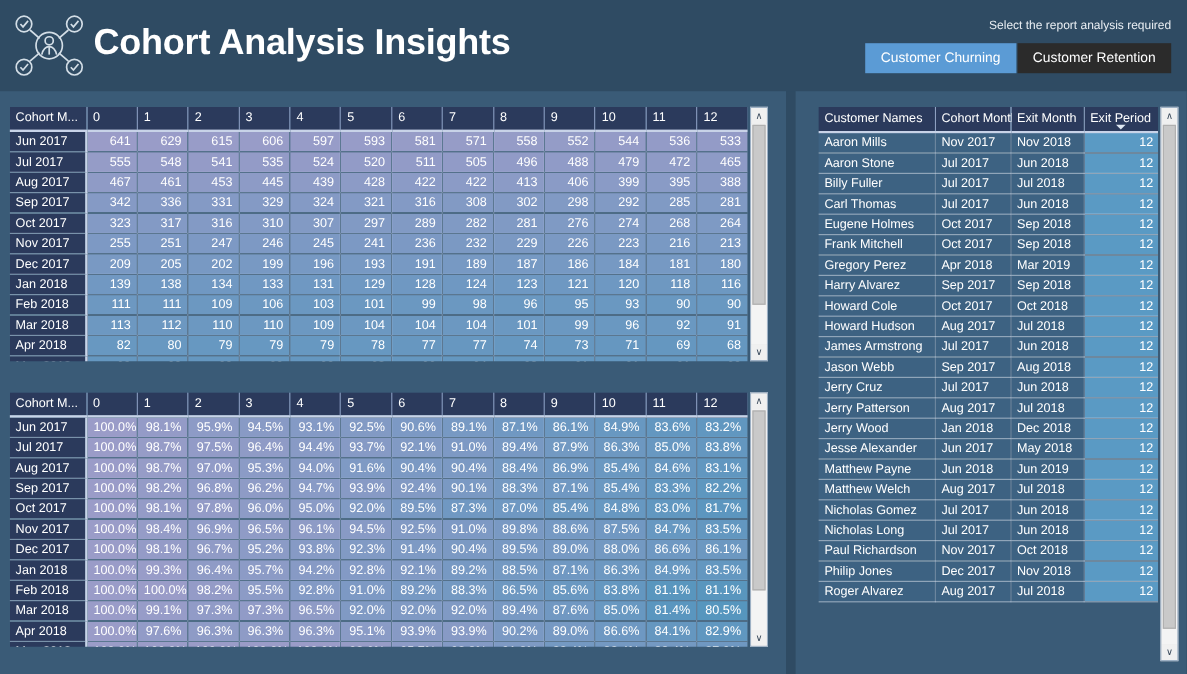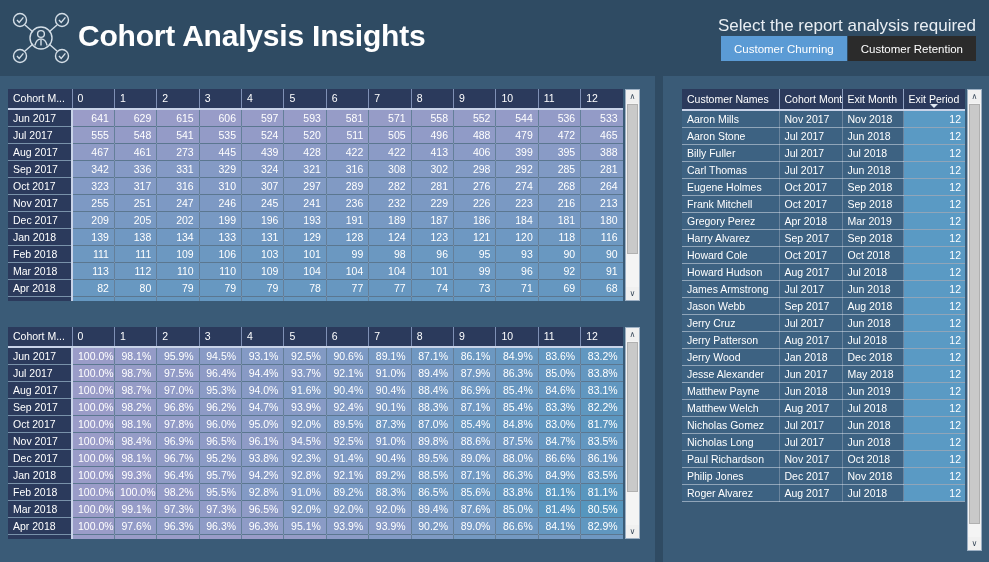--- a/index.html
+++ b/index.html
@@ -27,21 +27,21 @@
     position: absolute; left: 78px; top: 19px;
     color: #ffffff;
     font-size: 30px;
     font-weight: bold;
     letter-spacing: -0.2px;
     white-space: nowrap;
   }
   #report-select-label {
     position: absolute; right: 13px; top: 16px;
     color: #e9eef3;
-    font-size: 17px;
+    font-size: 10px;
     white-space: nowrap;
   }
   #report-buttons {
     position: absolute; right: 13px; top: 36px;
     display: flex;
     gap: 1px;
   }
   .report-btn {
     height: 25px;
     padding: 0 13px;
@@ -296,21 +296,21 @@
                 <td style="background: rgb(145, 155, 199);">496</td>
                 <td style="background: rgb(144, 155, 199);">488</td>
                 <td style="background: rgb(143, 155, 198);">479</td>
                 <td style="background: rgb(143, 155, 198);">472</td>
                 <td style="background: rgb(142, 155, 198);">465</td>
               </tr>
               <tr>
                 <td class="rowhdr">Aug 2017</td>
                 <td style="background: rgb(143, 155, 198);">467</td>
                 <td style="background: rgb(142, 155, 198);">461</td>
-                <td style="background: rgb(142, 155, 198);">273</td>
+                <td style="background: rgb(142, 155, 198);">453</td>
                 <td style="background: rgb(141, 155, 198);">445</td>
                 <td style="background: rgb(141, 155, 198);">439</td>
                 <td style="background: rgb(140, 155, 198);">428</td>
                 <td style="background: rgb(139, 155, 198);">422</td>
                 <td style="background: rgb(139, 155, 198);">422</td>
                 <td style="background: rgb(139, 155, 198);">413</td>
                 <td style="background: rgb(138, 155, 198);">406</td>
                 <td style="background: rgb(138, 155, 198);">399</td>
                 <td style="background: rgb(137, 155, 198);">395</td>
                 <td style="background: rgb(137, 154, 197);">388</td>

